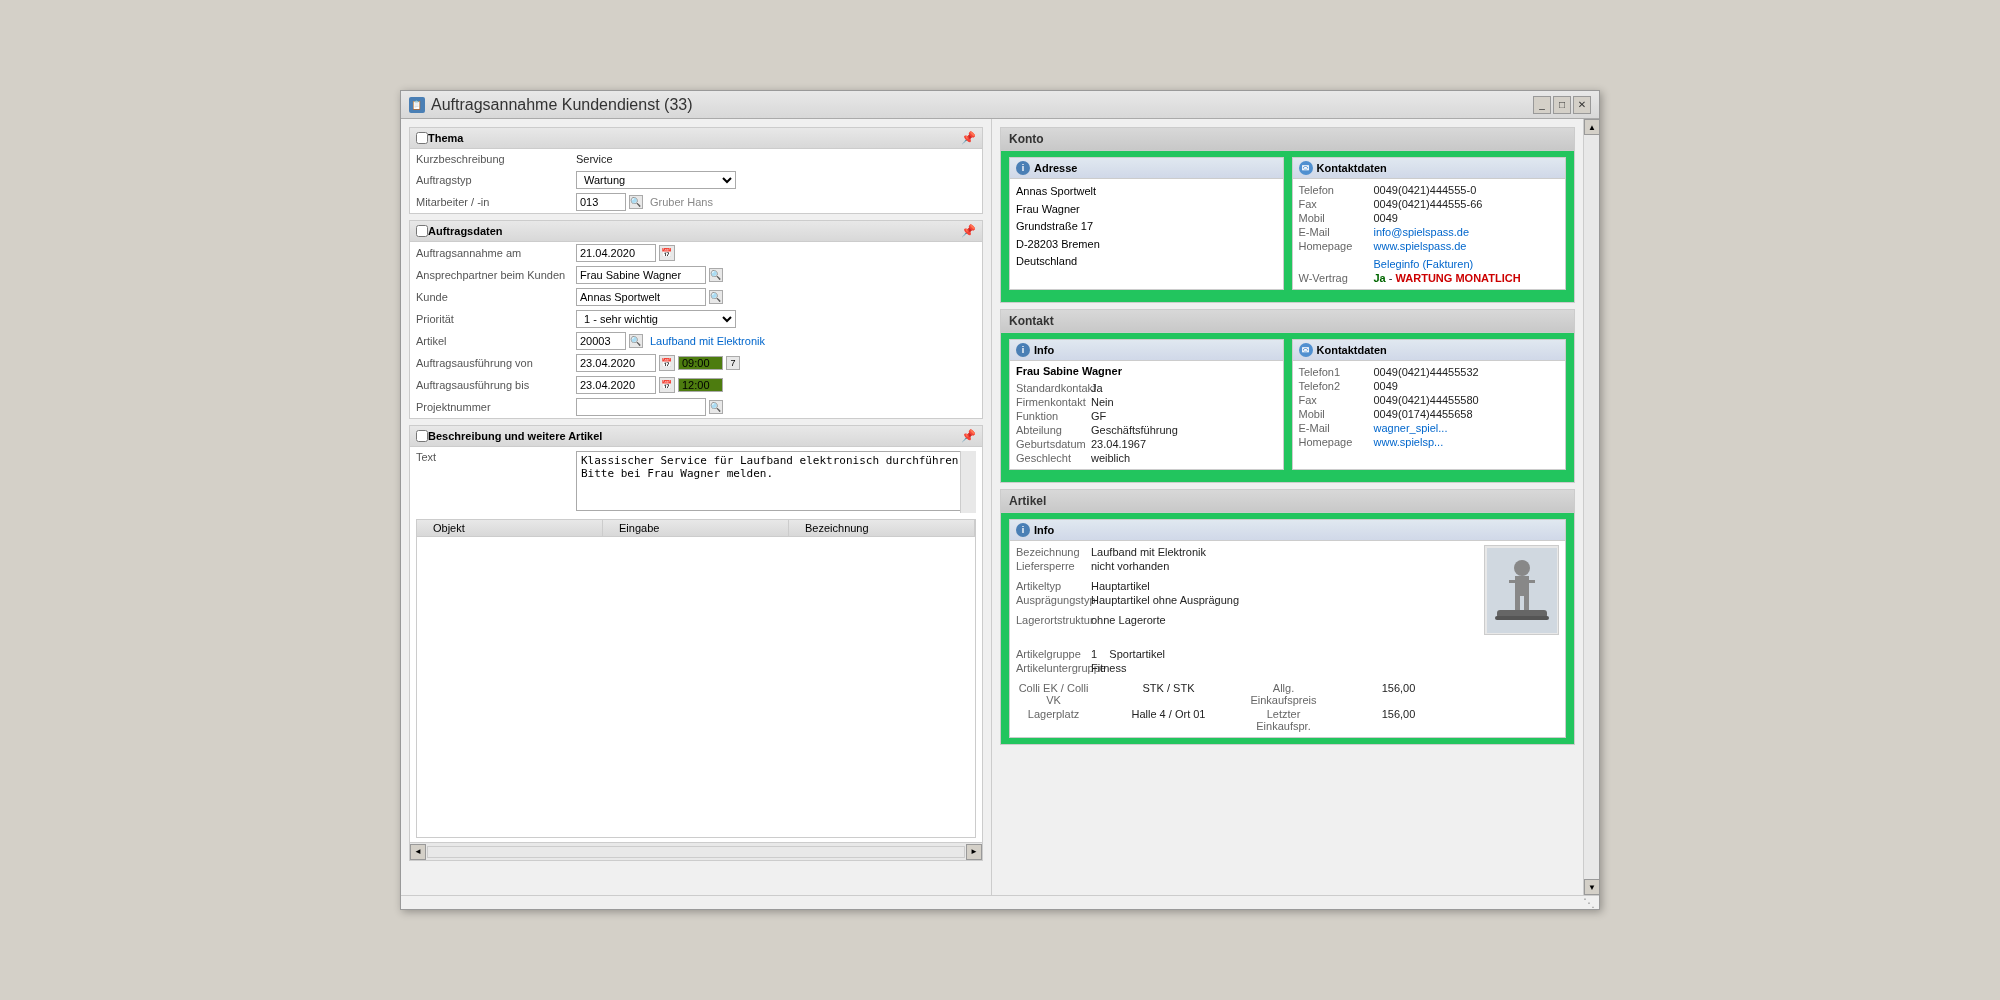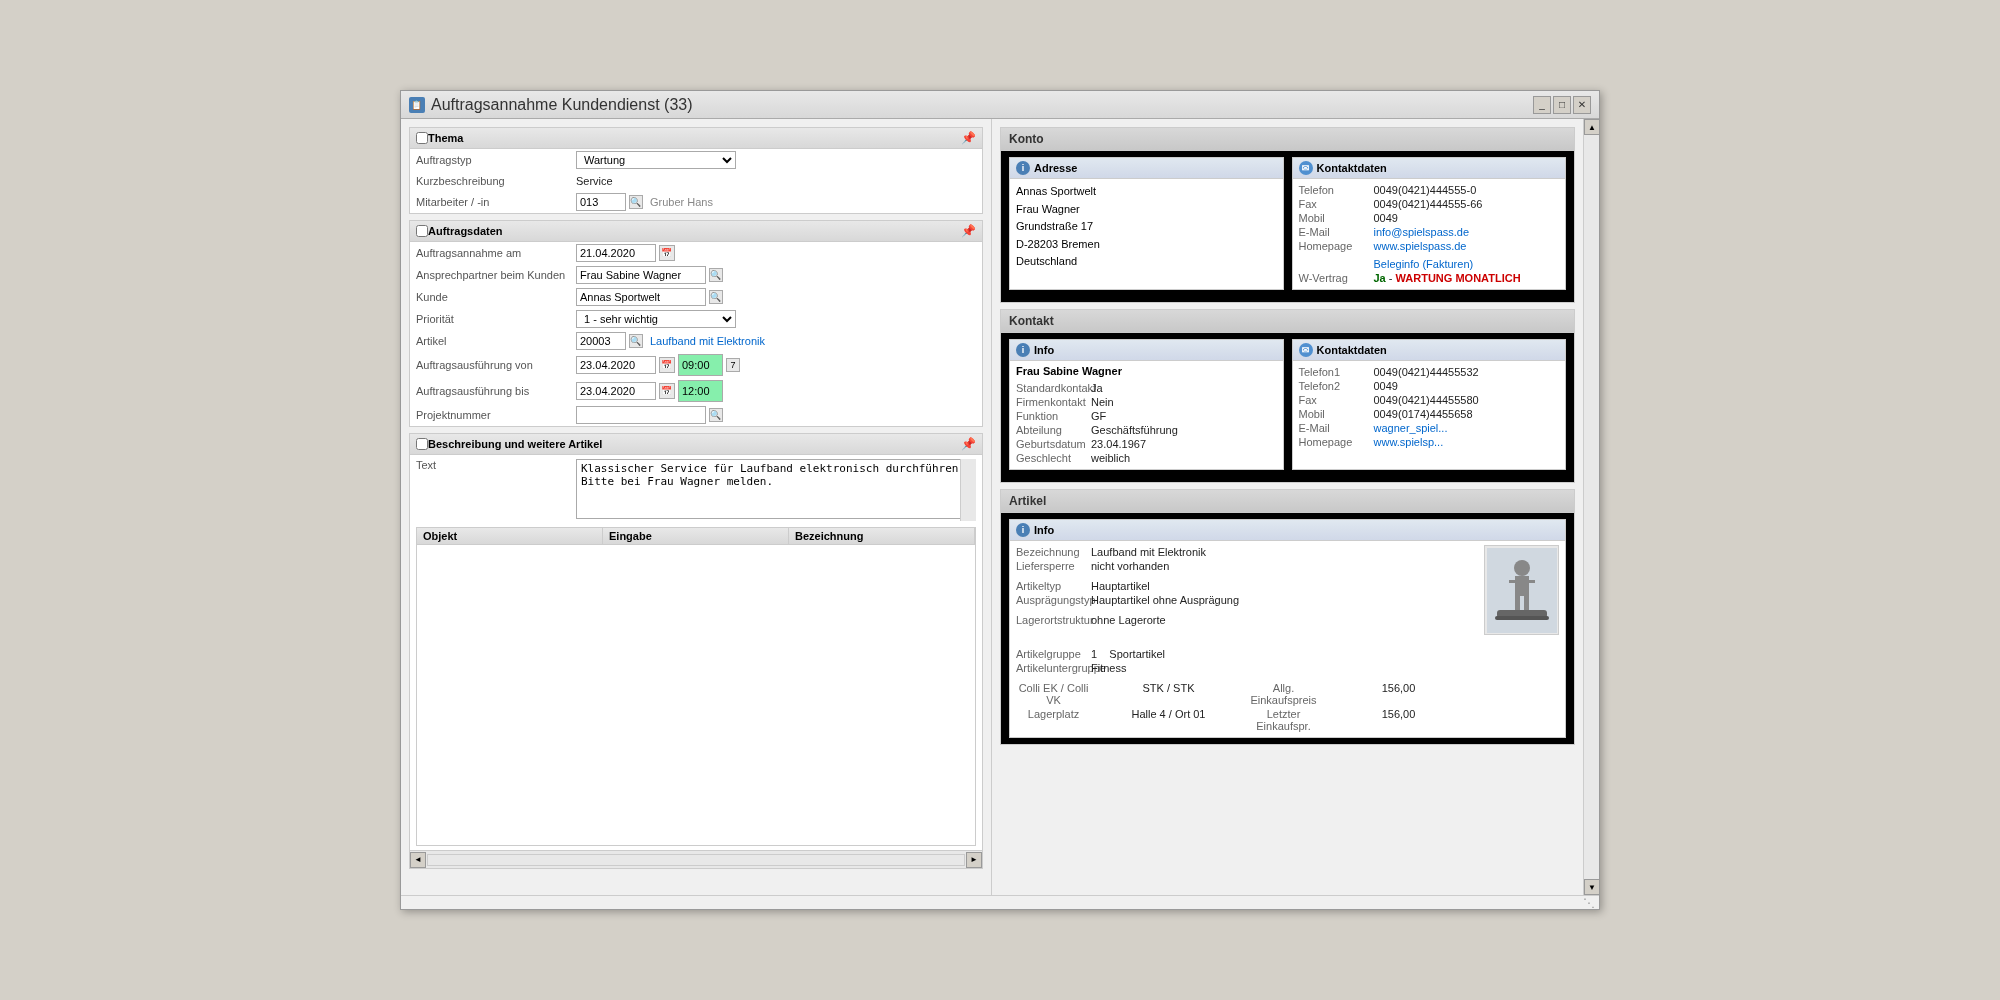--- a/index.html
+++ b/index.html
@@ -155,22 +155,22 @@
       padding: 1px 3px;
       font-size: 11px;
       background: white;
       height: 18px;
     }
     .time-input {
       width: 45px;
       border: 1px solid #aaa;
       padding: 1px 3px;
       font-size: 11px;
-      background: #86efac;
-      height: 22px;
+      background: #4d7c0f;
+      height: 14px;
     }
     .cal-btn {
       width: 16px;
       height: 16px;
       border: 1px solid #aaa;
       background: #e8e8e8;
       cursor: pointer;
       display: flex;
       align-items: center;
       justify-content: center;
@@ -205,32 +205,32 @@
     .table-container {
       margin: 4px 6px;
       border: 1px solid #ccc;
     }
     .table-header-row {
       display: flex;
       background: linear-gradient(to bottom, #e8e8e8, #d8d8d8);
       border-bottom: 1px solid #ccc;
     }
     .table-header-cell {
-      padding: 2px 6px;
+      padding: 2px 16px;
       font-size: 11px;
       border-right: 1px solid #ccc;
       flex: 1;
-      font-weight: bold;
+      font-weight: normal;
     }
     .table-body {
       min-height: 60px;
       background: white;
     }
     .right-section {
-      background: #000000;
+      background: #22c55e;
       border: 1px solid #ccc;
       margin-bottom: 6px;
     }
     .right-section-header {
       background: linear-gradient(to bottom, #d8d8d8, #c8c8c8);
       border-bottom: 1px solid #ccc;
       padding: 4px 8px;
       font-size: 12px;
       font-weight: bold;
       color: #333;
@@ -397,30 +397,30 @@
 
     <div class="left-panel">
 
       <div class="section">
         <div class="section-header">
           <input type="checkbox" style="">
           <span>Thema</span>
           <span class="section-pin">📌</span>
         </div>
         <div class="form-row">
+          <span class="form-label">Kurzbeschreibung</span>
+          <span class="form-value">Service</span>
+        </div>
+        <div class="form-row">
           <span class="form-label">Auftragstyp</span>
           <div class="form-row-inline">
             <select class="form-select">
               <option>Wartung</option>
             </select>
           </div>
-        </div>
-        <div class="form-row">
-          <span class="form-label">Kurzbeschreibung</span>
-          <span class="form-value">Service</span>
         </div>
         <div class="form-row">
           <span class="form-label">Mitarbeiter / -in</span>
           <div class="form-row-inline">
             <input type="text" class="form-input" style="width: 50px;" value="013">
             <div class="search-btn">🔍</div>
             <span class="form-value" style="color:#888; margin-left:4px;">Gruber Hans</span>
           </div>
         </div>
       </div>

